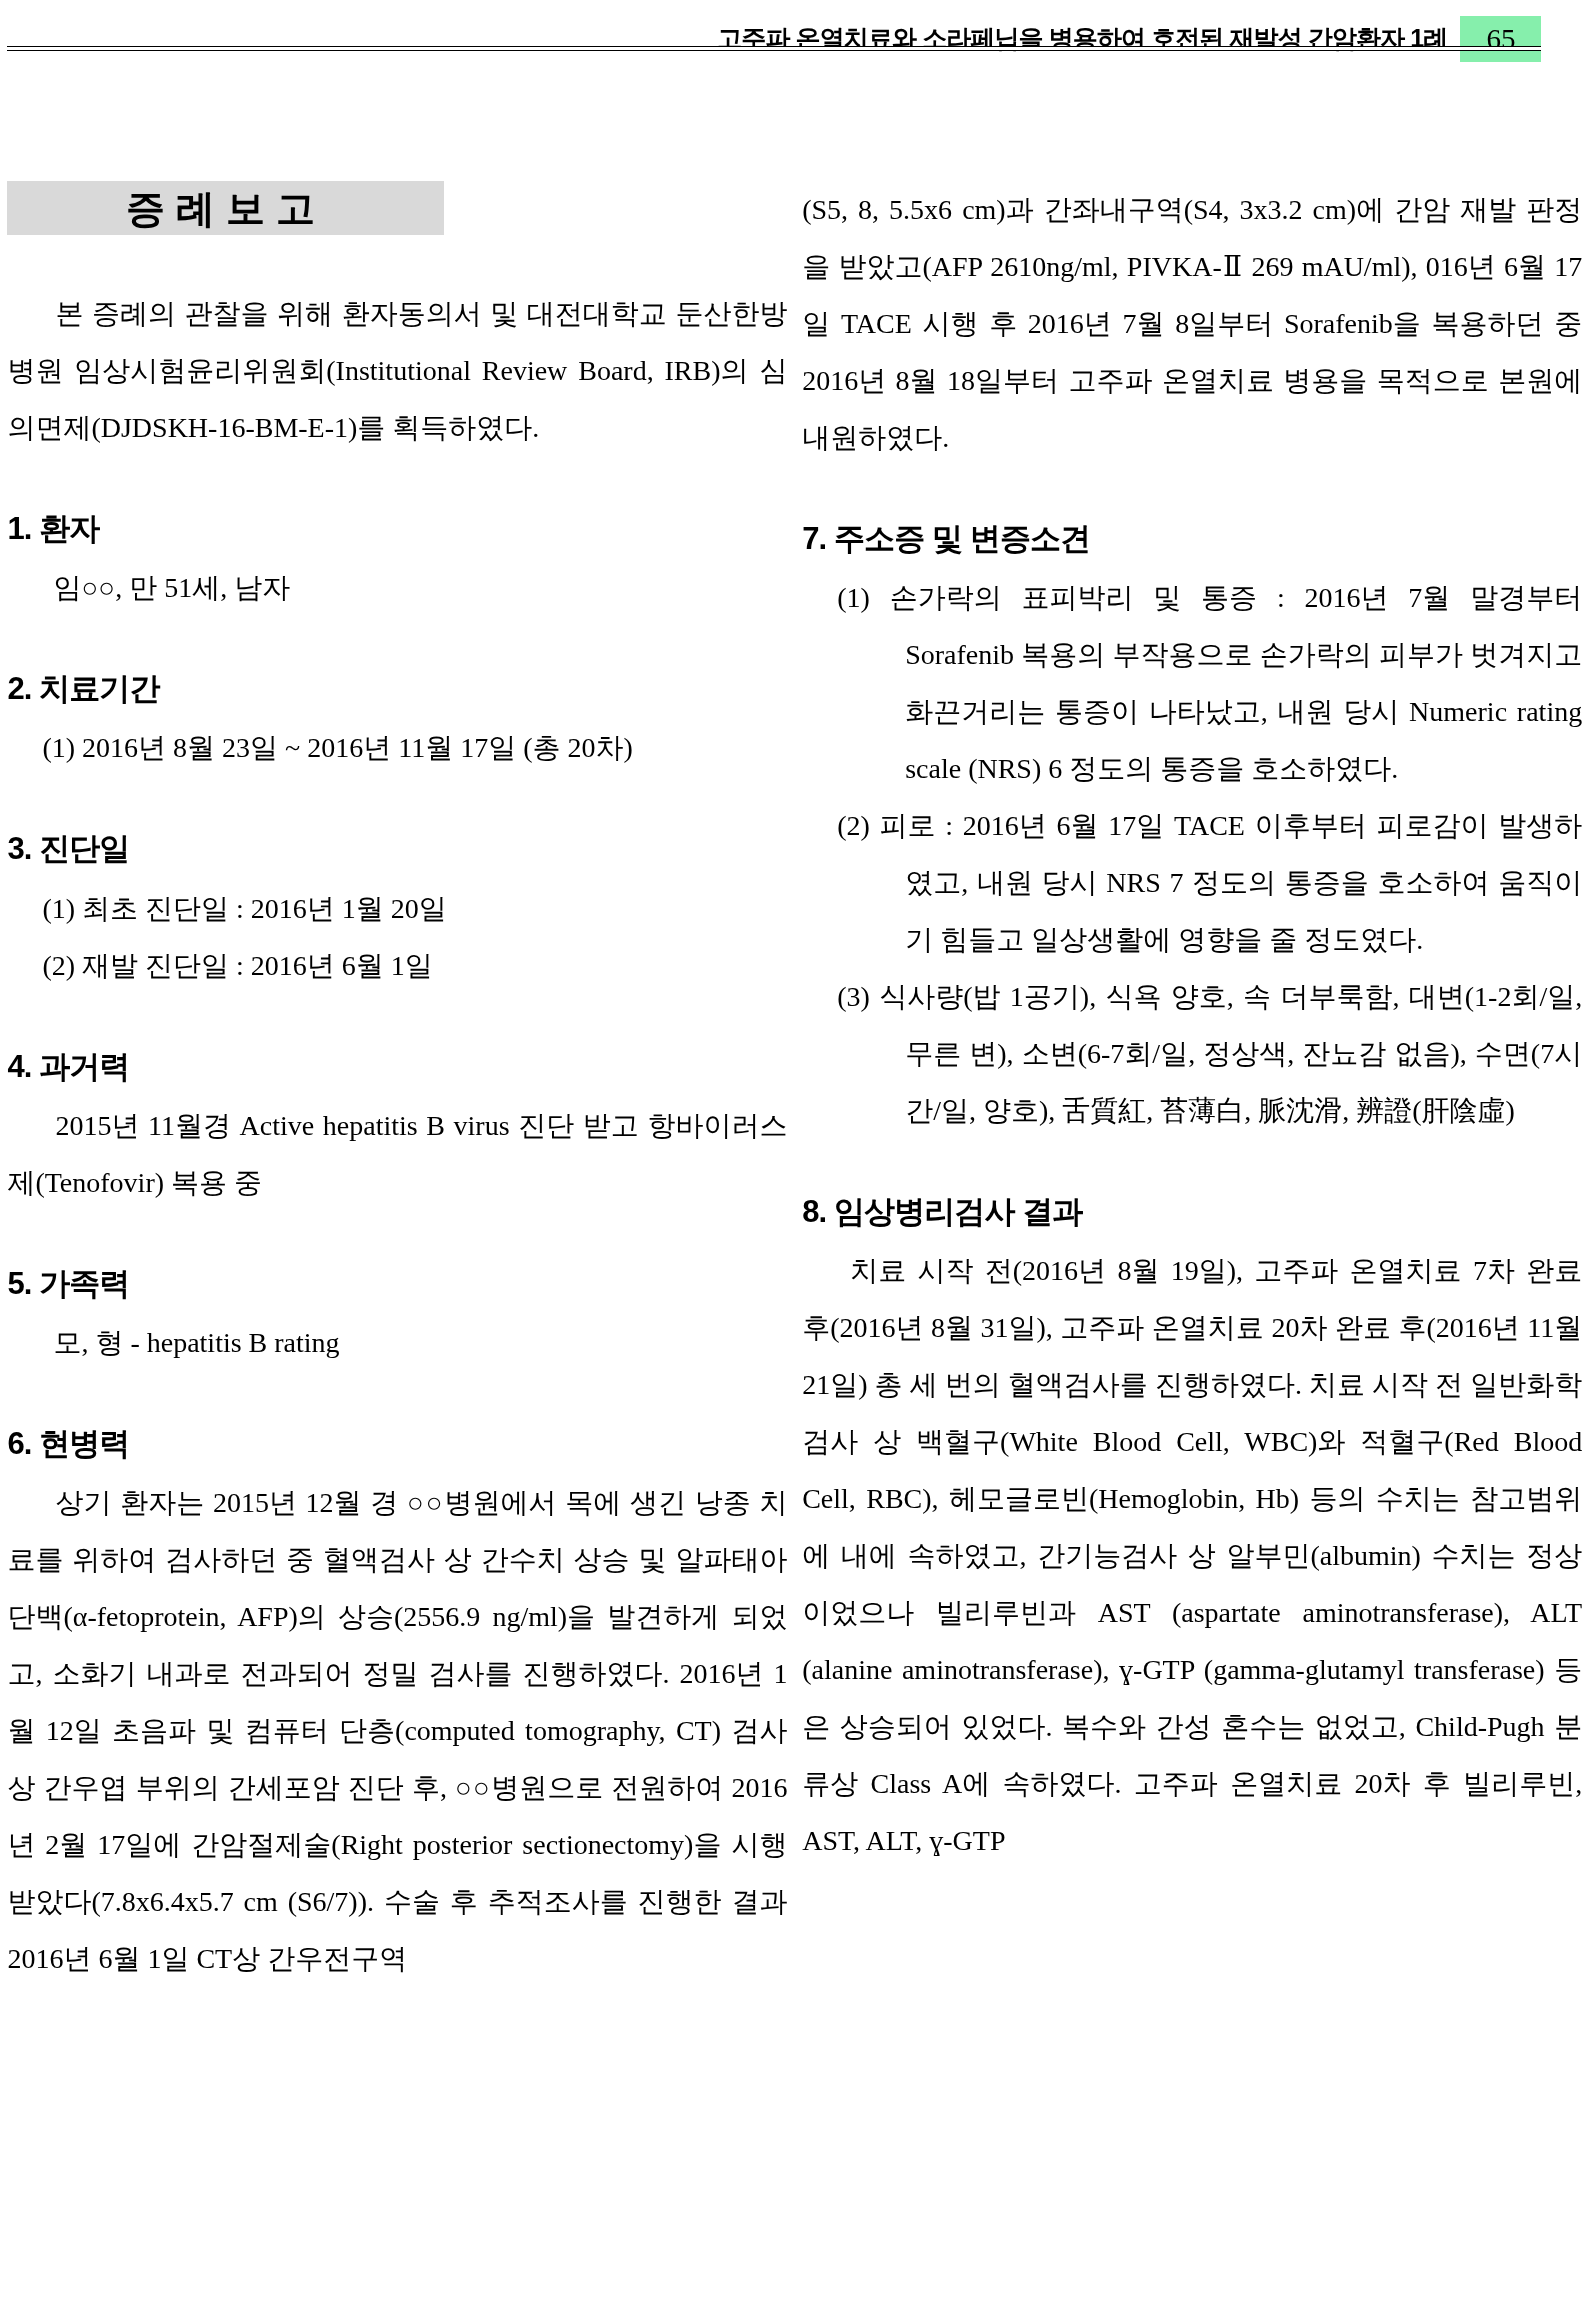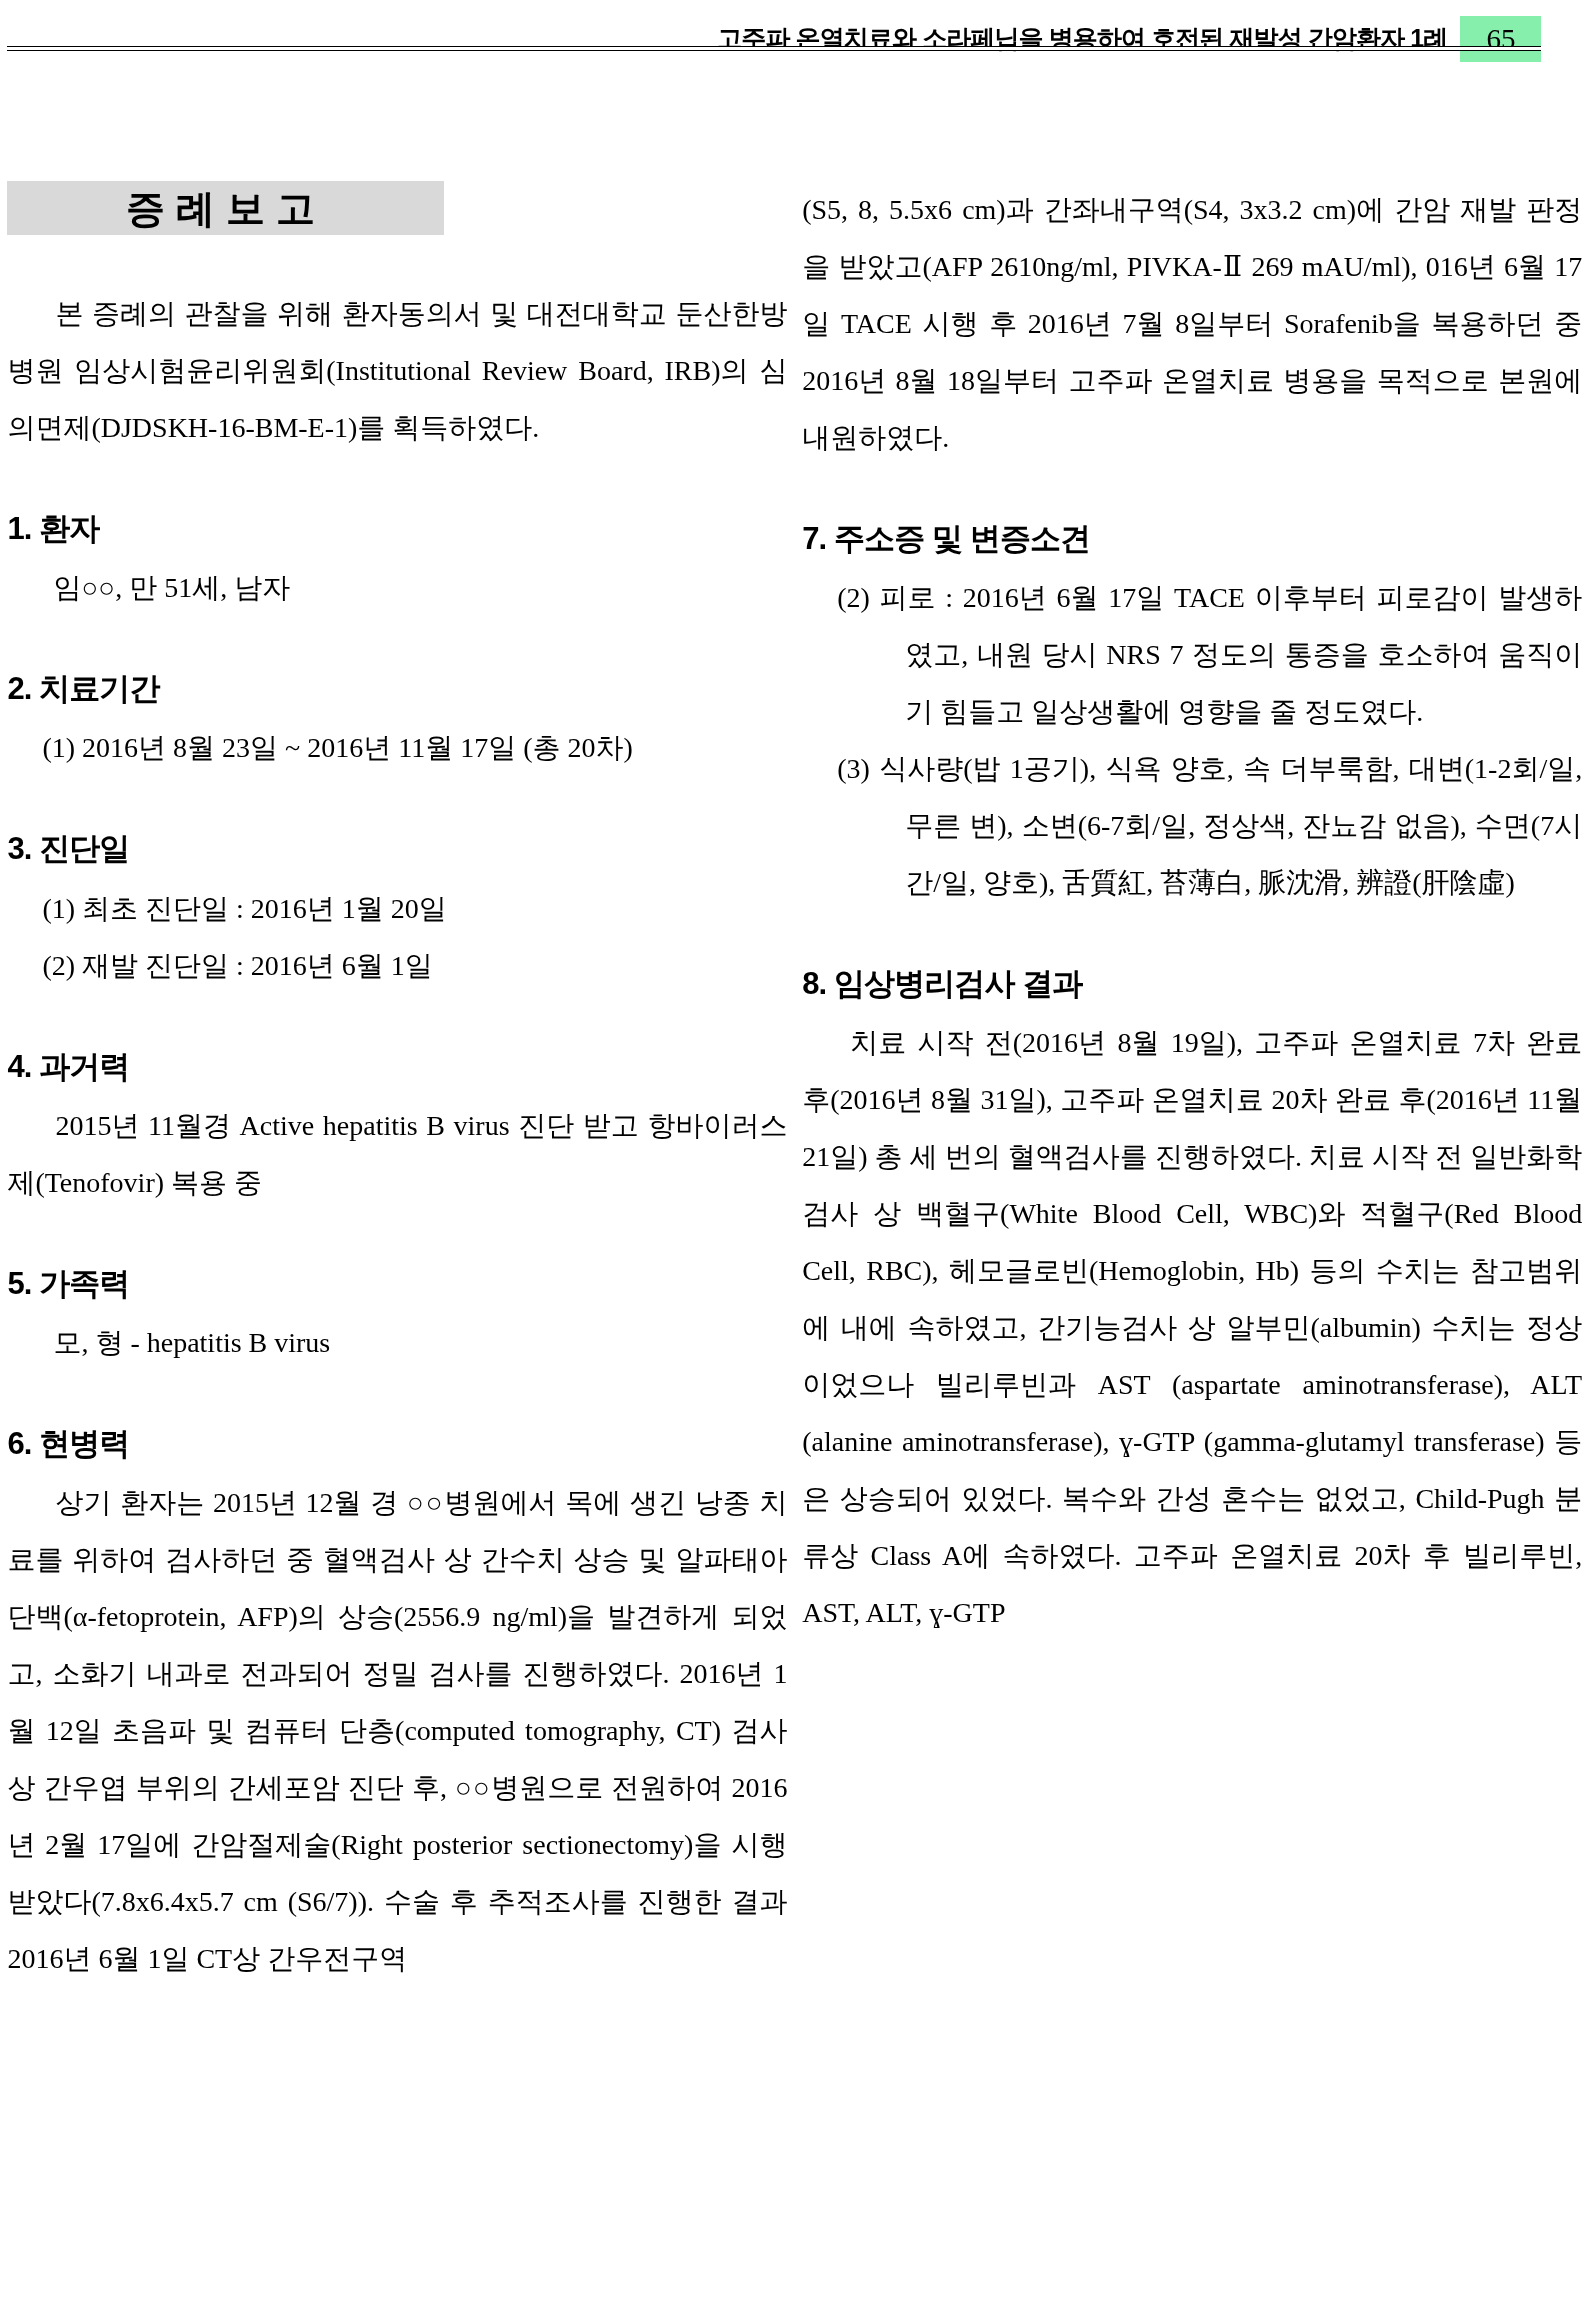--- a/index.html
+++ b/index.html
@@ -84,30 +84,31 @@
       <p class="item">(1) 2016년 8월 23일 ~ 2016년 11월 17일 (총 20차)</p>
 
       <div class="sec-h">3. 진단일</div>
       <p class="item">(1) 최초 진단일 : 2016년 1월 20일</p>
       <p class="item">(2) 재발 진단일 : 2016년 6월 1일</p>
 
       <div class="sec-h">4. 과거력</div>
       <p class="p-indent">2015년 11월경 Active hepatitis B virus 진단 받고 항바이러스제(Tenofovir) 복용 중</p>
 
       <div class="sec-h">5. 가족력</div>
-      <p class="p-leftpad">모, 형 - hepatitis B virus</p>
+      <p class="p-leftpad">모, 형 - hepatitis B rating</p>
 
       <div class="sec-h">6. 현병력</div>
       <p class="p-indent">상기 환자는 2015년 12월 경 ○○병원에서 목에 생긴 낭종 치료를 위하여 검사하던 중 혈액검사 상 간수치 상승 및 알파태아단백(α-fetoprotein, AFP)의 상승(2556.9 ng/ml)을 발견하게 되었고, 소화기 내과로 전과되어 정밀 검사를 진행하였다. 2016년 1월 12일 초음파 및 컴퓨터 단층(computed tomography, CT) 검사 상 간우엽 부위의 간세포암 진단 후, ○○병원으로 전원하여 2016년 2월 17일에 간암절제술(Right posterior sectionectomy)을 시행받았다(7.8x6.4x5.7 cm (S6/7)). 수술 후 추적조사를 진행한 결과 2016년 6월 1일 CT상 간우전구역</p>
     </div>
 
     <div class="col">
       <p>(S5, 8, 5.5x6 cm)과 간좌내구역(S4, 3x3.2 cm)에 간암 재발 판정을 받았고(AFP 2610ng/ml, PIVKA-Ⅱ 269 mAU/ml), 016년 6월 17일 TACE 시행 후 2016년 7월 8일부터 Sorafenib을 복용하던 중 2016년 8월 18일부터 고주파 온열치료 병용을 목적으로 본원에 내원하였다.</p>
 
       <div class="sec-h">7. 주소증 및 변증소견</div>
+      <p class="item">(1) 손가락의 표피박리 및 통증 : 2016년 7월 말경부터 Sorafenib 복용의 부작용으로 손가락의 피부가 벗겨지고 화끈거리는 통증이 나타났고, 내원 당시 Numeric rating scale (NRS) 6 정도의 통증을 호소하였다.</p>
       <p class="item">(2) 피로 : 2016년 6월 17일 TACE 이후부터 피로감이 발생하였고, 내원 당시 NRS 7 정도의 통증을 호소하여 움직이기 힘들고 일상생활에 영향을 줄 정도였다.</p>
       <p class="item">(3) 식사량(밥 1공기), 식욕 양호, 속 더부룩함, 대변(1-2회/일, 무른 변), 소변(6-7회/일, 정상색, 잔뇨감 없음), 수면(7시간/일, 양호), 舌質紅, 苔薄白, 脈沈滑, 辨證(肝陰虛)</p>
 
       <div class="sec-h">8. 임상병리검사 결과</div>
       <p class="p-indent">치료 시작 전(2016년 8월 19일), 고주파 온열치료 7차 완료 후(2016년 8월 31일), 고주파 온열치료 20차 완료 후(2016년 11월 21일) 총 세 번의 혈액검사를 진행하였다. 치료 시작 전 일반화학검사 상 백혈구(White Blood Cell, WBC)와 적혈구(Red Blood Cell, RBC), 헤모글로빈(Hemoglobin, Hb) 등의 수치는 참고범위에 내에 속하였고, 간기능검사 상 알부민(albumin) 수치는 정상이었으나 빌리루빈과 AST (aspartate aminotransferase), ALT (alanine aminotransferase), ɣ-GTP (gamma-glutamyl transferase) 등은 상승되어 있었다. 복수와 간성 혼수는 없었고, Child-Pugh 분류상 Class A에 속하였다. 고주파 온열치료 20차 후 빌리루빈, AST, ALT, ɣ-GTP</p>
     </div>
 
   </div>
 </div>
 

